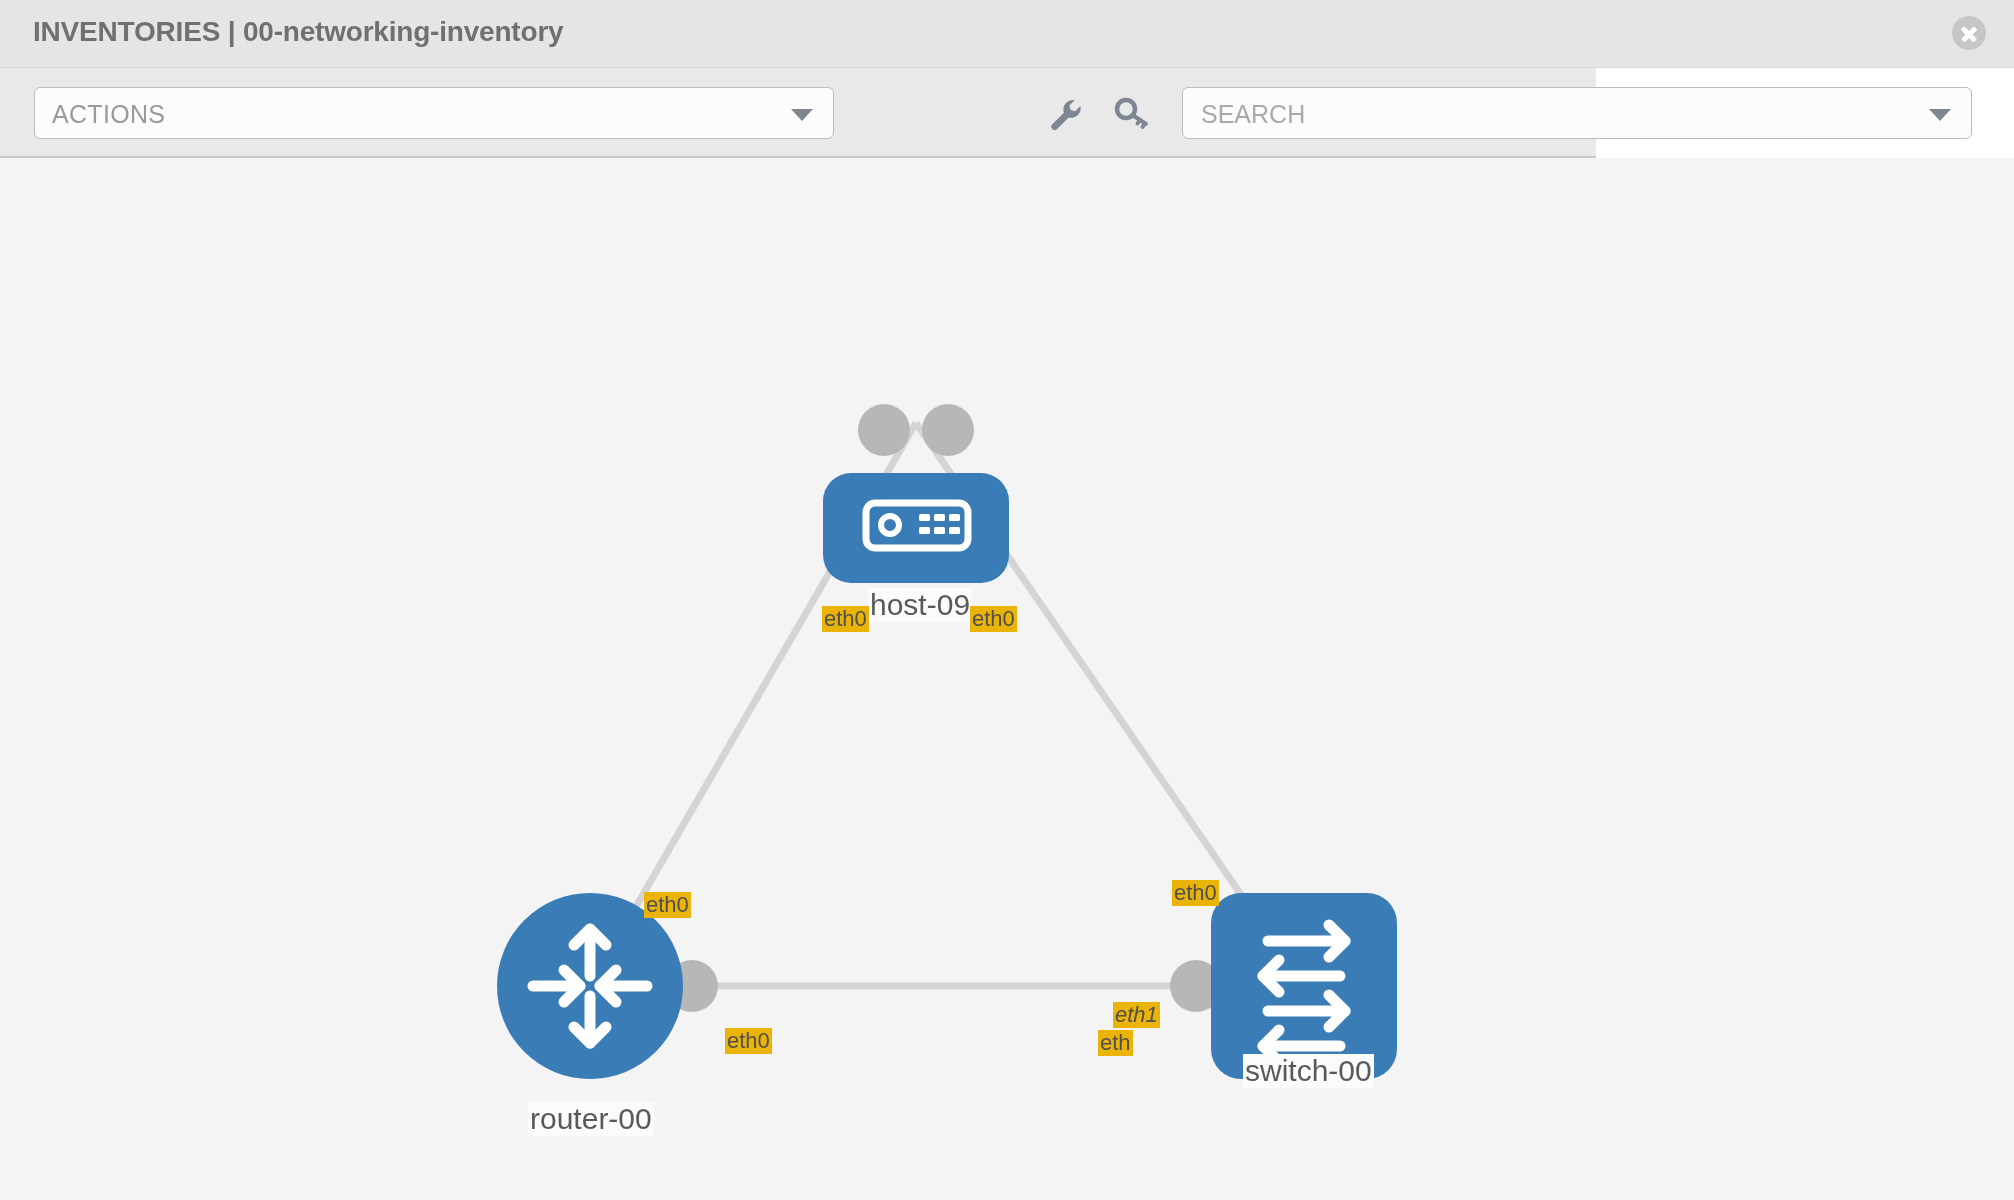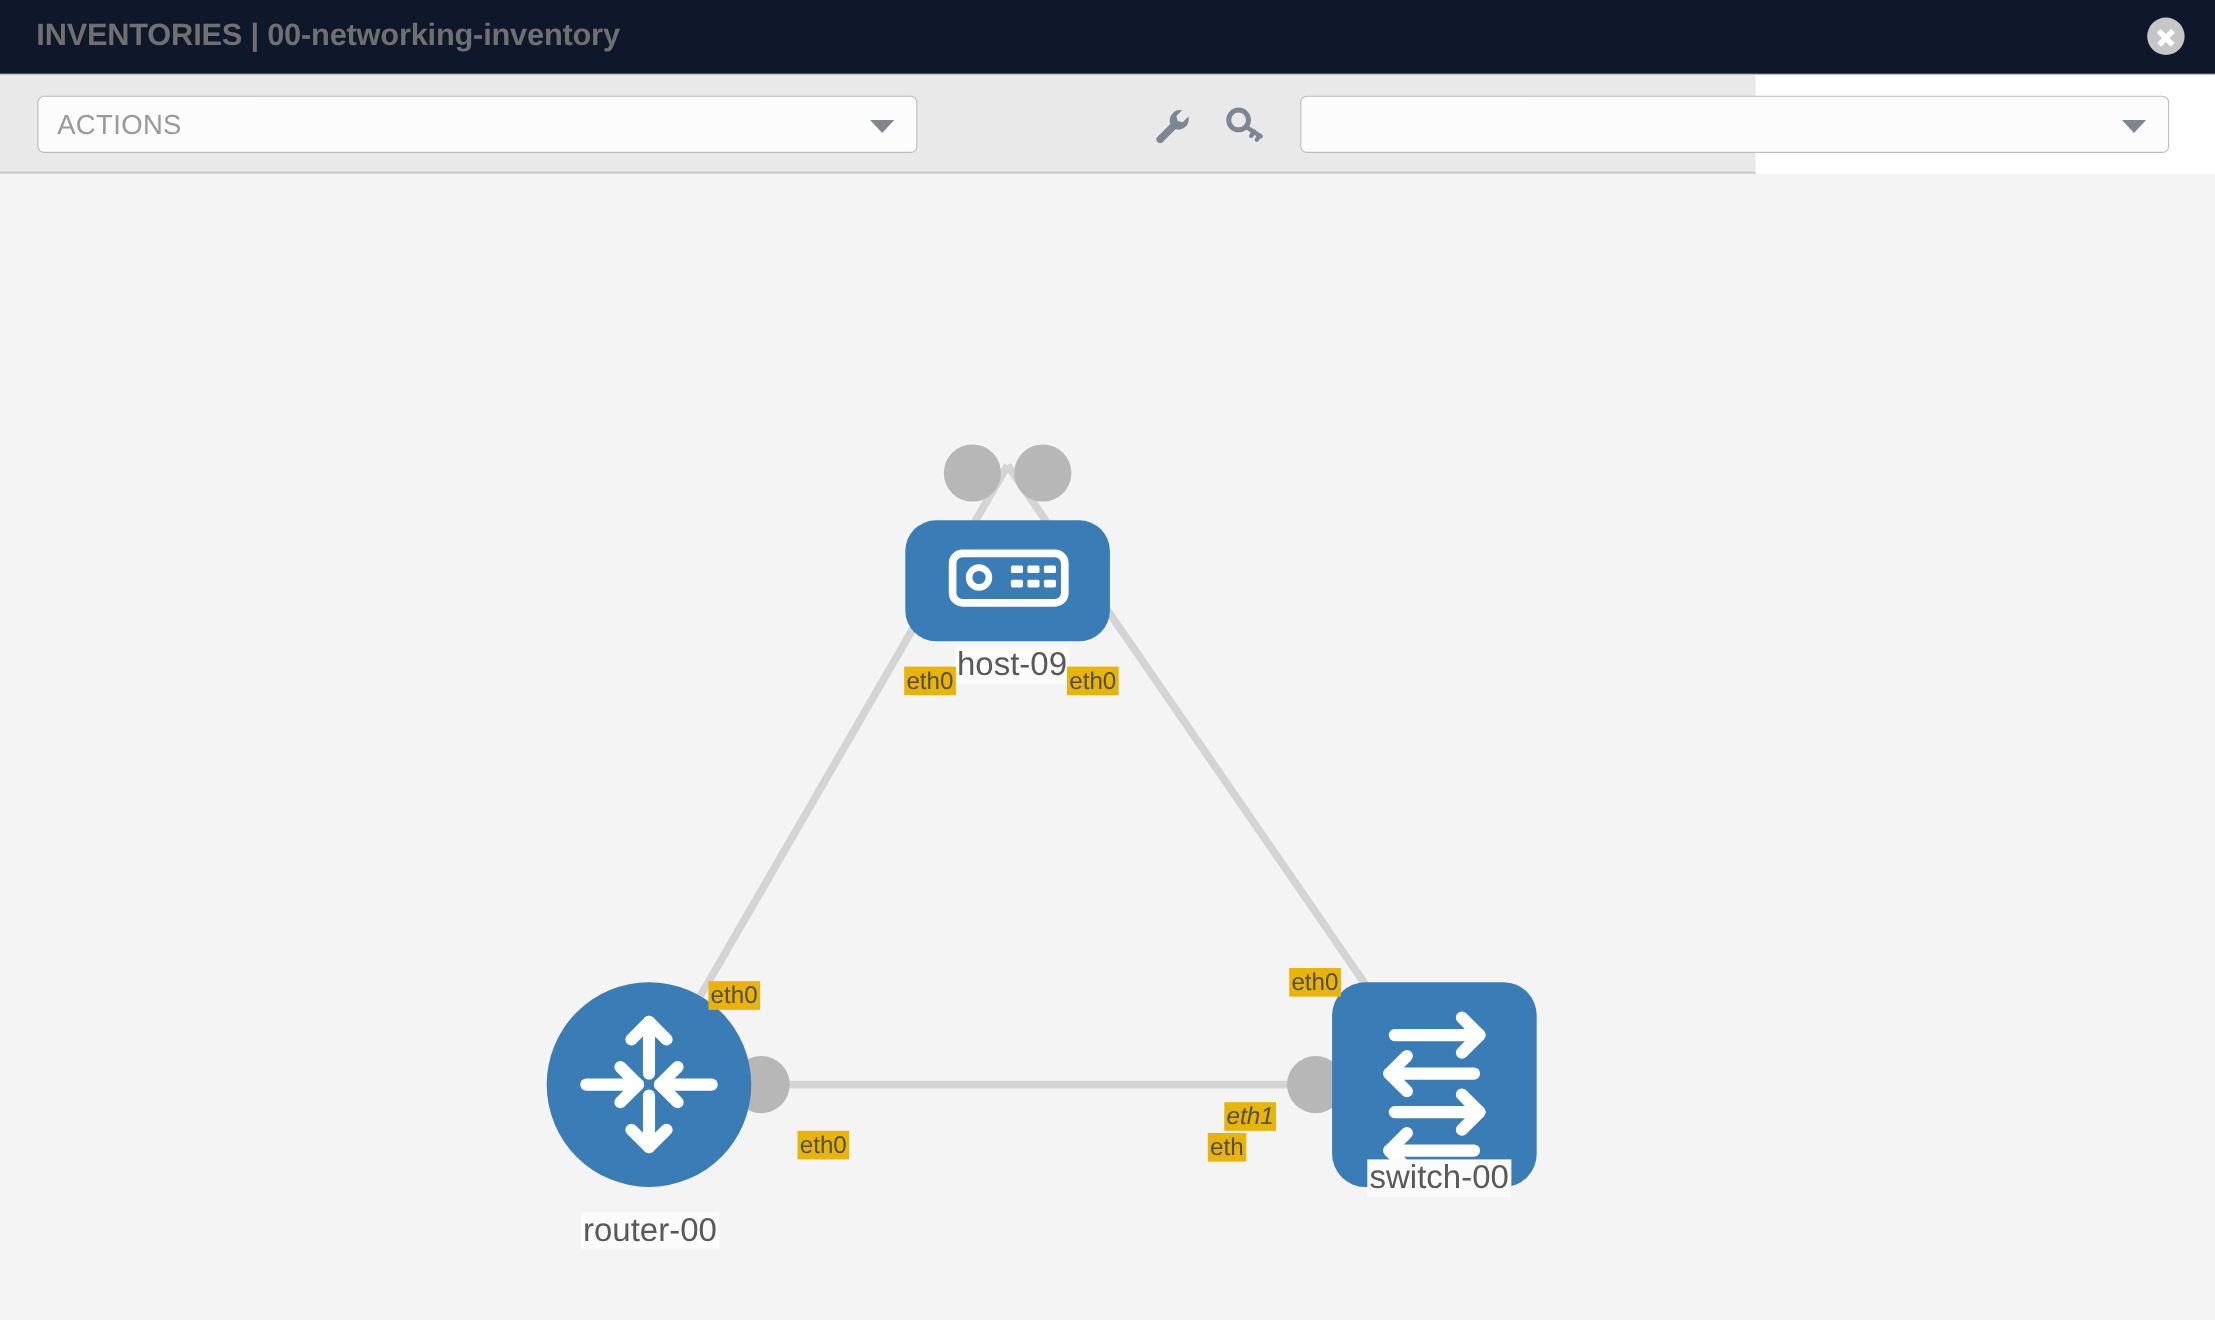--- a/index.html
+++ b/index.html
@@ -14,21 +14,21 @@
     overflow: hidden;
     position: relative;
   }
 
   
   .header {
     position: absolute;
     left: 0; top: 0;
     width: 2014px;
     height: 68px;
-    background: #0f172a;
+    background: #e5e5e5;
     border-bottom: 1px solid #d7d7d7;
     box-sizing: border-box;
   }
   .page-title {
     position: absolute;
     left: 33px;
     top: 16px;
     font-size: 28px;
     font-weight: bold;
     color: #707070;
@@ -190,20 +190,21 @@
   </div>
 
   <div class="tool-icon key">
     <svg viewBox="0 0 40 40" width="40" height="40">
       <circle cx="14" cy="15" r="9" fill="none" stroke="#7d8793" stroke-width="4.5"></circle>
       <path d="M20.5 21 L34 30 M28 25.5 L25.5 29.5 M33 29 L30.5 33" stroke="#7d8793" stroke-width="4" fill="none" stroke-linecap="round"></path>
     </svg>
   </div>
 
   <div class="search-box">
+    <input type="text" placeholder="SEARCH" style="">
     <span class="caret"></span>
   </div>
 </div>
 
 <div class="canvas">
 
   <svg class="topology-svg" viewBox="0 0 2014 1042">
 
     <g>
       <line x1="916" y1="265" x2="590" y2="828" stroke="#d4d4d4" stroke-width="7"></line>

